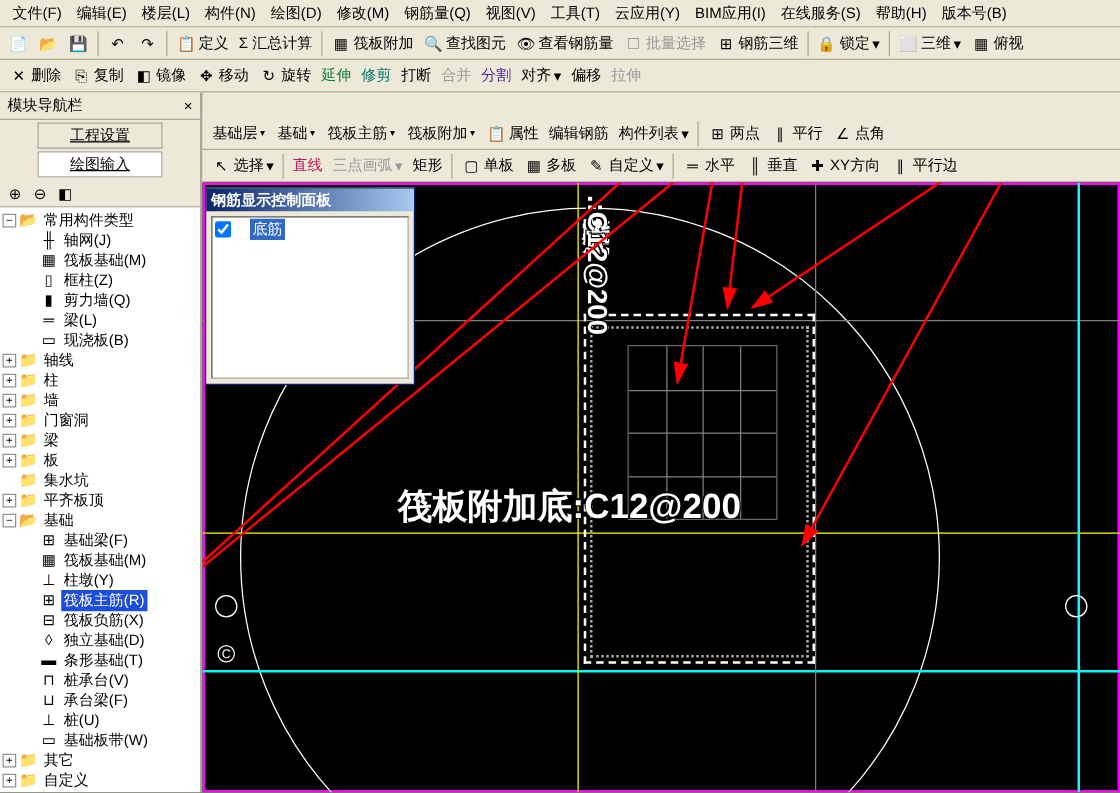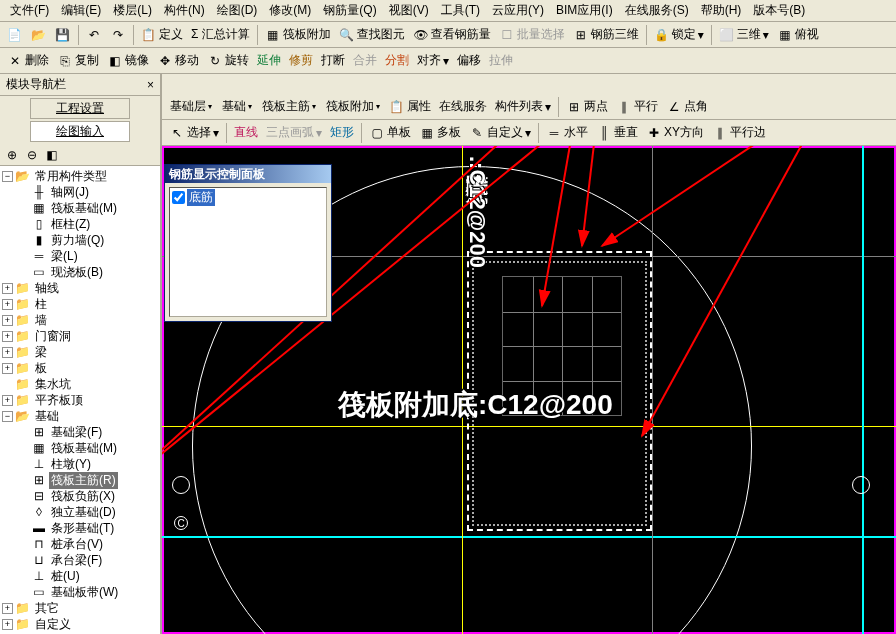--- a/index.html
+++ b/index.html
@@ -25,21 +25,21 @@
 .sidebar-tab { height: 21px; display: flex; align-items: center; justify-content: center; border: 1px solid #aca899; margin: 2px 30px; background: #ece9d8; cursor: pointer; text-decoration: underline; }
 .sidebar-tab.active { background: #fff; }
 .tree-toolbar { height: 22px; display: flex; align-items: center; gap: 4px; padding: 0 4px; border-bottom: 1px solid #aca899; }
 .tree { flex: 1; background: #fff; overflow: auto; padding: 2px; }
 .tree-node { display: flex; align-items: center; height: 16px; white-space: nowrap; cursor: default; }
 .tree-toggle { width: 11px; height: 11px; border: 1px solid #919191; display: inline-flex; align-items: center; justify-content: center; font-size: 9px; line-height: 1; margin-right: 2px; color: #000; background: #fff; }
 .tree-spacer { width: 13px; display: inline-block; }
 .tree-icon { width: 16px; height: 14px; display: inline-flex; align-items: center; justify-content: center; margin-right: 2px; }
 .folder { color: #d4a017; }
 .tree-label { padding: 0 2px; }
-.tree-label.sel { background: #737373; color: #fff; }
+.tree-label.sel { background: #1d4ed8; color: #fff; }
 .indent { display: inline-block; width: 16px; }
 
 
 .canvas-wrap { flex: 1; display: flex; flex-direction: column; background: #ece9d8; margin-top: 20px; }
 .canvas-toolbar { height: 26px; display: flex; align-items: center; gap: 2px; padding: 0 4px; border-bottom: 1px solid #aca899; overflow: hidden; white-space: nowrap; }
 .canvas { flex: 1; background: #000; position: relative; overflow: hidden; }
 
 
 .circle-big { position: absolute; border: 1px solid #fff; border-radius: 50%; }
 .line-h { position: absolute; height: 1px; }
@@ -48,21 +48,21 @@
 .cyan { background: #00ffff; }
 .grey { background: #808080; }
 .dashed-box { position: absolute; border: 2px dashed #fff; }
 .text-overlay { position: absolute; color: #fff; font-size: 28px; font-weight: bold; pointer-events: none; text-shadow: 1px 1px 0 #000, -1px -1px 0 #000; }
 .vtext { writing-mode: vertical-rl; text-orientation: mixed; }
 
 
 .panel { position: absolute; background: #ece9d8; border: 1px solid #0a246a; }
 .panel-title { height: 18px; background: linear-gradient(to right, #0a246a, #a6caf0); color: #fff; display: flex; align-items: center; padding: 0 4px; font-weight: bold; }
 .panel-body { background: #fff; margin: 4px; border: 1px inset #aca899; height: 130px; padding: 2px; }
-.panel-item { display: flex; align-items: center; gap: 2px; height: 15px; }
+.panel-item { display: flex; align-items: center; gap: 15px; height: 15px; }
 .panel-item input { margin: 0; }
 .panel-item .highlight { background: #316ac5; color: #fff; padding: 0 2px; }
 </style>
 </head>
 <body>
 
 <div class="menubar">
   <span>文件(F)</span>
   <span>编辑(E)</span>
   <span>楼层(L)</span>
@@ -160,30 +160,30 @@
       <span class="tb-icon">✥</span>
       <span>移动</span>
     </span>
   <span class="tb-btn">
       <span class="tb-icon">↻</span>
       <span>旋转</span>
     </span>
   <span class="tb-btn" style="color:#15803d">
       <span>延伸</span>
     </span>
-  <span class="tb-btn" style="color:#a16207">
+  <span class="tb-btn" style="color:#0f766e">
       <span>修剪</span>
     </span>
   <span class="tb-btn">
       <span>打断</span>
     </span>
   <span class="tb-btn" style="color:#999">
       <span>合并</span>
     </span>
-  <span class="tb-btn" style="color:#c2410c">
+  <span class="tb-btn" style="color:#4c1d95">
       <span>分割</span>
     </span>
   <span class="tb-btn">
       <span>对齐</span>
       <span class="arrow">▾</span>
     </span>
   <span class="tb-btn">
       <span>偏移</span>
     </span>
   <span class="tb-btn" style="color:#999">
@@ -391,21 +391,21 @@
         </span>
       <span class="tb-dropdown">
           <span>筏板附加</span>
           <span class="arrow">▾</span>
         </span>
       <span class="tb-btn">
           <span class="tb-icon">📋</span>
           <span>属性</span>
         </span>
       <span class="tb-btn">
-          <span>在线服务</span>
+          <span>编辑钢筋</span>
         </span>
       <span class="tb-btn">
           <span>构件列表</span>
           <span class="arrow">▾</span>
         </span>
       <span class="tb-sep"></span>
       <span class="tb-btn">
           <span class="tb-icon">⊞</span>
           <span>两点</span>
         </span>
@@ -425,21 +425,21 @@
           <span class="arrow">▾</span>
         </span>
       <span class="tb-sep"></span>
       <span class="tb-btn" style="color:#be185d">
           <span>直线</span>
         </span>
       <span class="tb-btn" style="color:#999">
           <span>三点画弧</span>
           <span class="arrow">▾</span>
         </span>
-      <span class="tb-btn" style="color:#0369a1">
+      <span class="tb-btn" style="color:#000000">
           <span>矩形</span>
         </span>
       <span class="tb-sep"></span>
       <span class="tb-btn">
           <span class="tb-icon">▢</span>
           <span>单板</span>
         </span>
       <span class="tb-btn">
           <span class="tb-icon">▦</span>
           <span>多板</span>
@@ -490,38 +490,38 @@
         <div class="line-h grey" style="top:75%;left:0;width:100%;"></div>
         <div class="line-v grey" style="left:25%;top:0;height:100%;"></div>
         <div class="line-v grey" style="left:50%;top:0;height:100%;"></div>
         <div class="line-v grey" style="left:75%;top:0;height:100%;"></div>
       </div>
 
       <div class="circle-big" style="left:10px;top:330px;width:18px;height:18px;"></div>
       <div class="circle-big" style="left:690px;top:330px;width:18px;height:18px;"></div>
       <div style="position:absolute;left:12px;top:370px;width:14px;height:14px;border:1px solid #fff;border-radius:50%;display:flex;align-items:center;justify-content:center;color:#fff;font-size:10px;">C</div>
 
-      <div class="text-overlay" style="left:176px;top:240px;">筏板附加底:C12@200</div>
+      <div class="text-overlay" style="left:156px;top:240px;">筏板附加底:C12@200</div>
       <div class="text-overlay vtext" style="left:300px;top:10px;font-size:22px;">筏板附加.底:C12@200</div>
 
       <svg style="position:absolute;left:0;top:0;width:100%;height:100%;pointer-events:none;">
         <defs>
             <marker id="ah" markerWidth="10" markerHeight="10" refX="8" refY="3" orient="auto">
               <path d="M0,0 L0,6 L9,3 z" fill="#ff0000"></path>
             </marker>
           </defs>
         <line x1="-40" y1="340" x2="450" y2="-60" stroke="#ff0000" stroke-width="2" marker-end="url(#ah)"></line>
         <line x1="-40" y1="340" x2="400" y2="-60" stroke="#ff0000" stroke-width="2" marker-end="url(#ah)"></line>
         <line x1="420" y1="-70" x2="380" y2="160" stroke="#ff0000" stroke-width="2" marker-end="url(#ah)"></line>
         <line x1="440" y1="-70" x2="420" y2="100" stroke="#ff0000" stroke-width="2" marker-end="url(#ah)"></line>
         <line x1="650" y1="-20" x2="480" y2="290" stroke="#ff0000" stroke-width="2" marker-end="url(#ah)"></line>
         <line x1="620" y1="-20" x2="440" y2="100" stroke="#ff0000" stroke-width="2" marker-end="url(#ah)"></line>
       </svg>
 
-      <div class="panel" style="left:2px;top:18px;width:168px;">
+      <div class="panel" style="left:2px;top:4px;width:168px;">
         <div class="panel-title">钢筋显示控制面板</div>
         <div class="panel-body">
           <div class="panel-item">
               <input type="checkbox" checked="" style="">
               <span class="highlight">底筋</span>
             </div>
         </div>
       </div>
     </div>
   </div>

